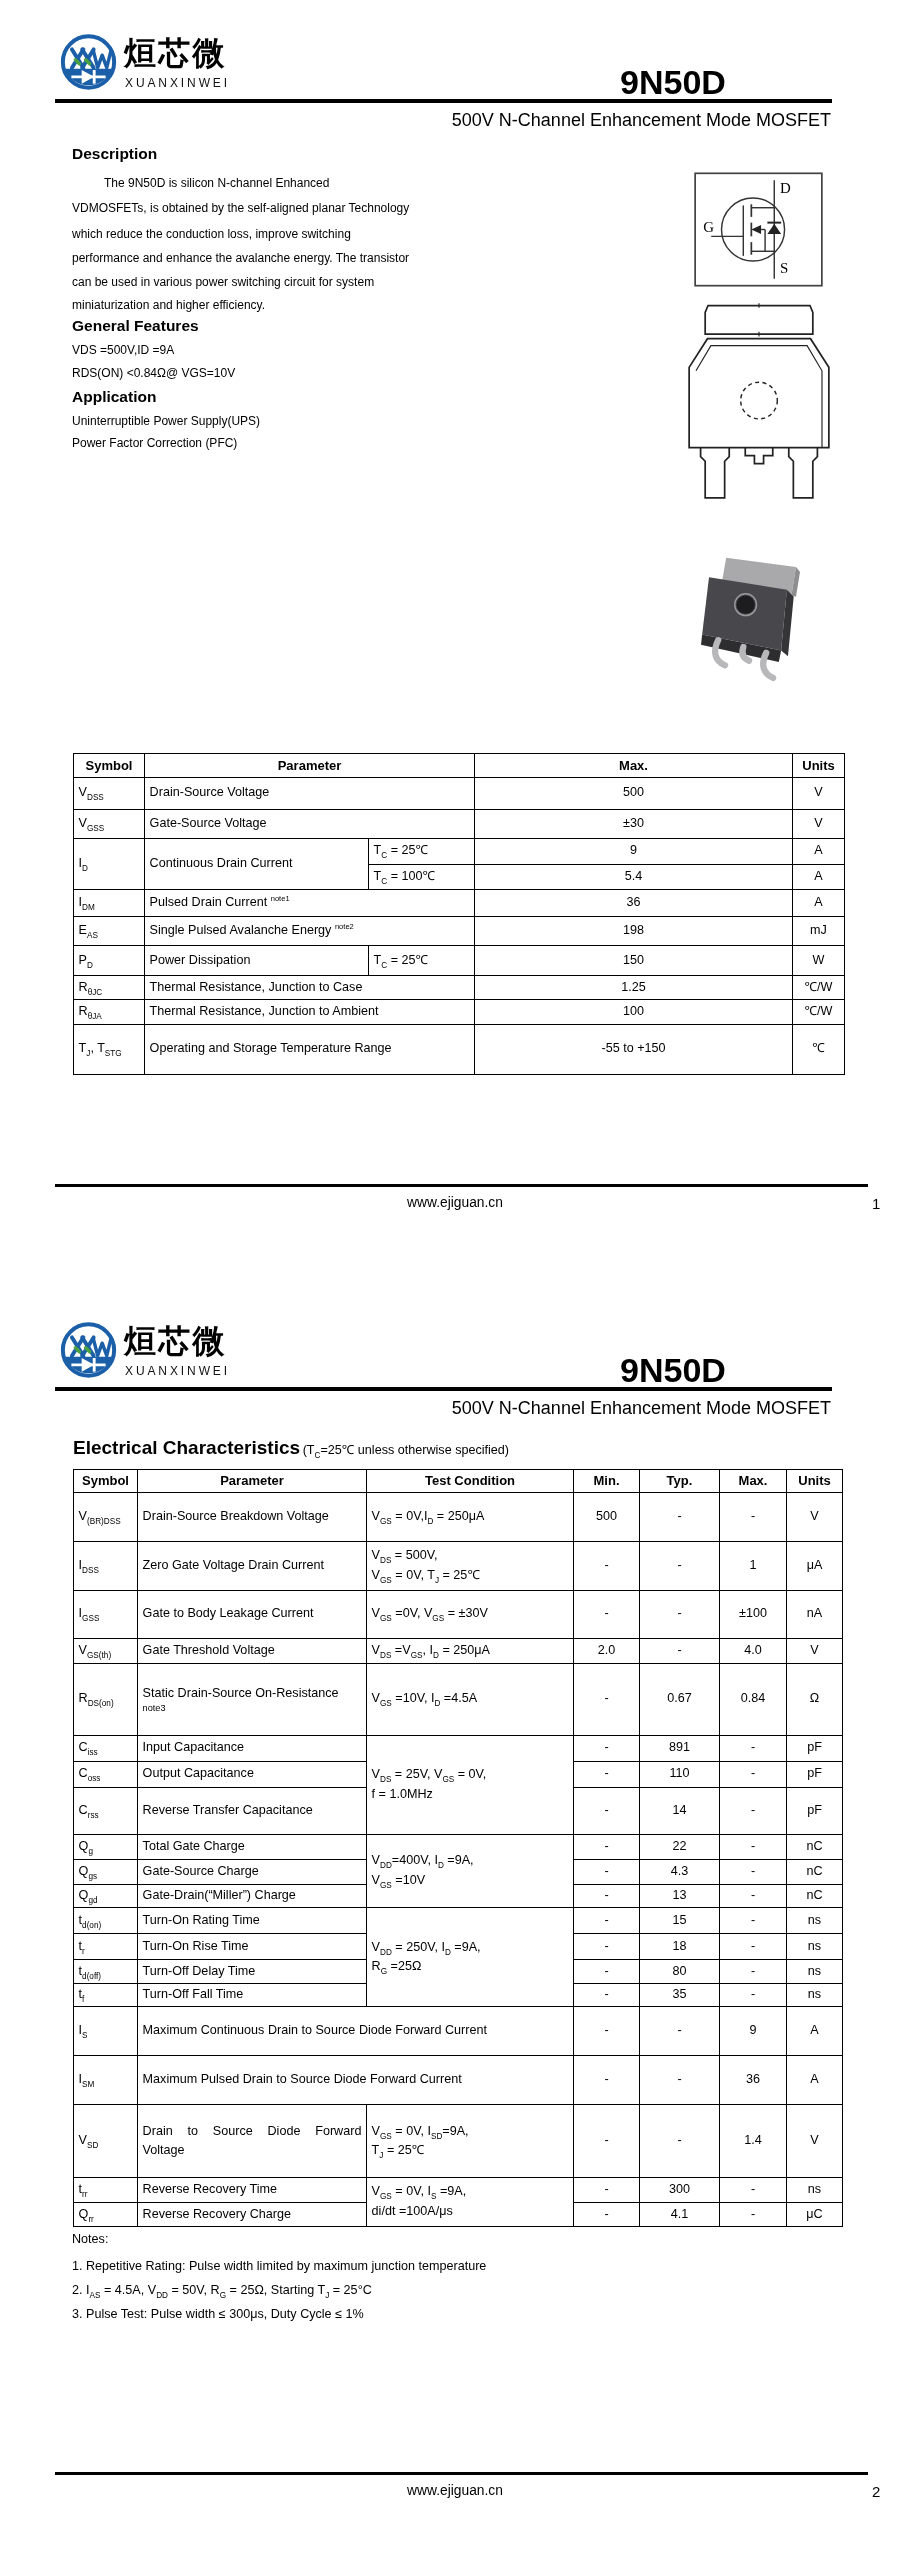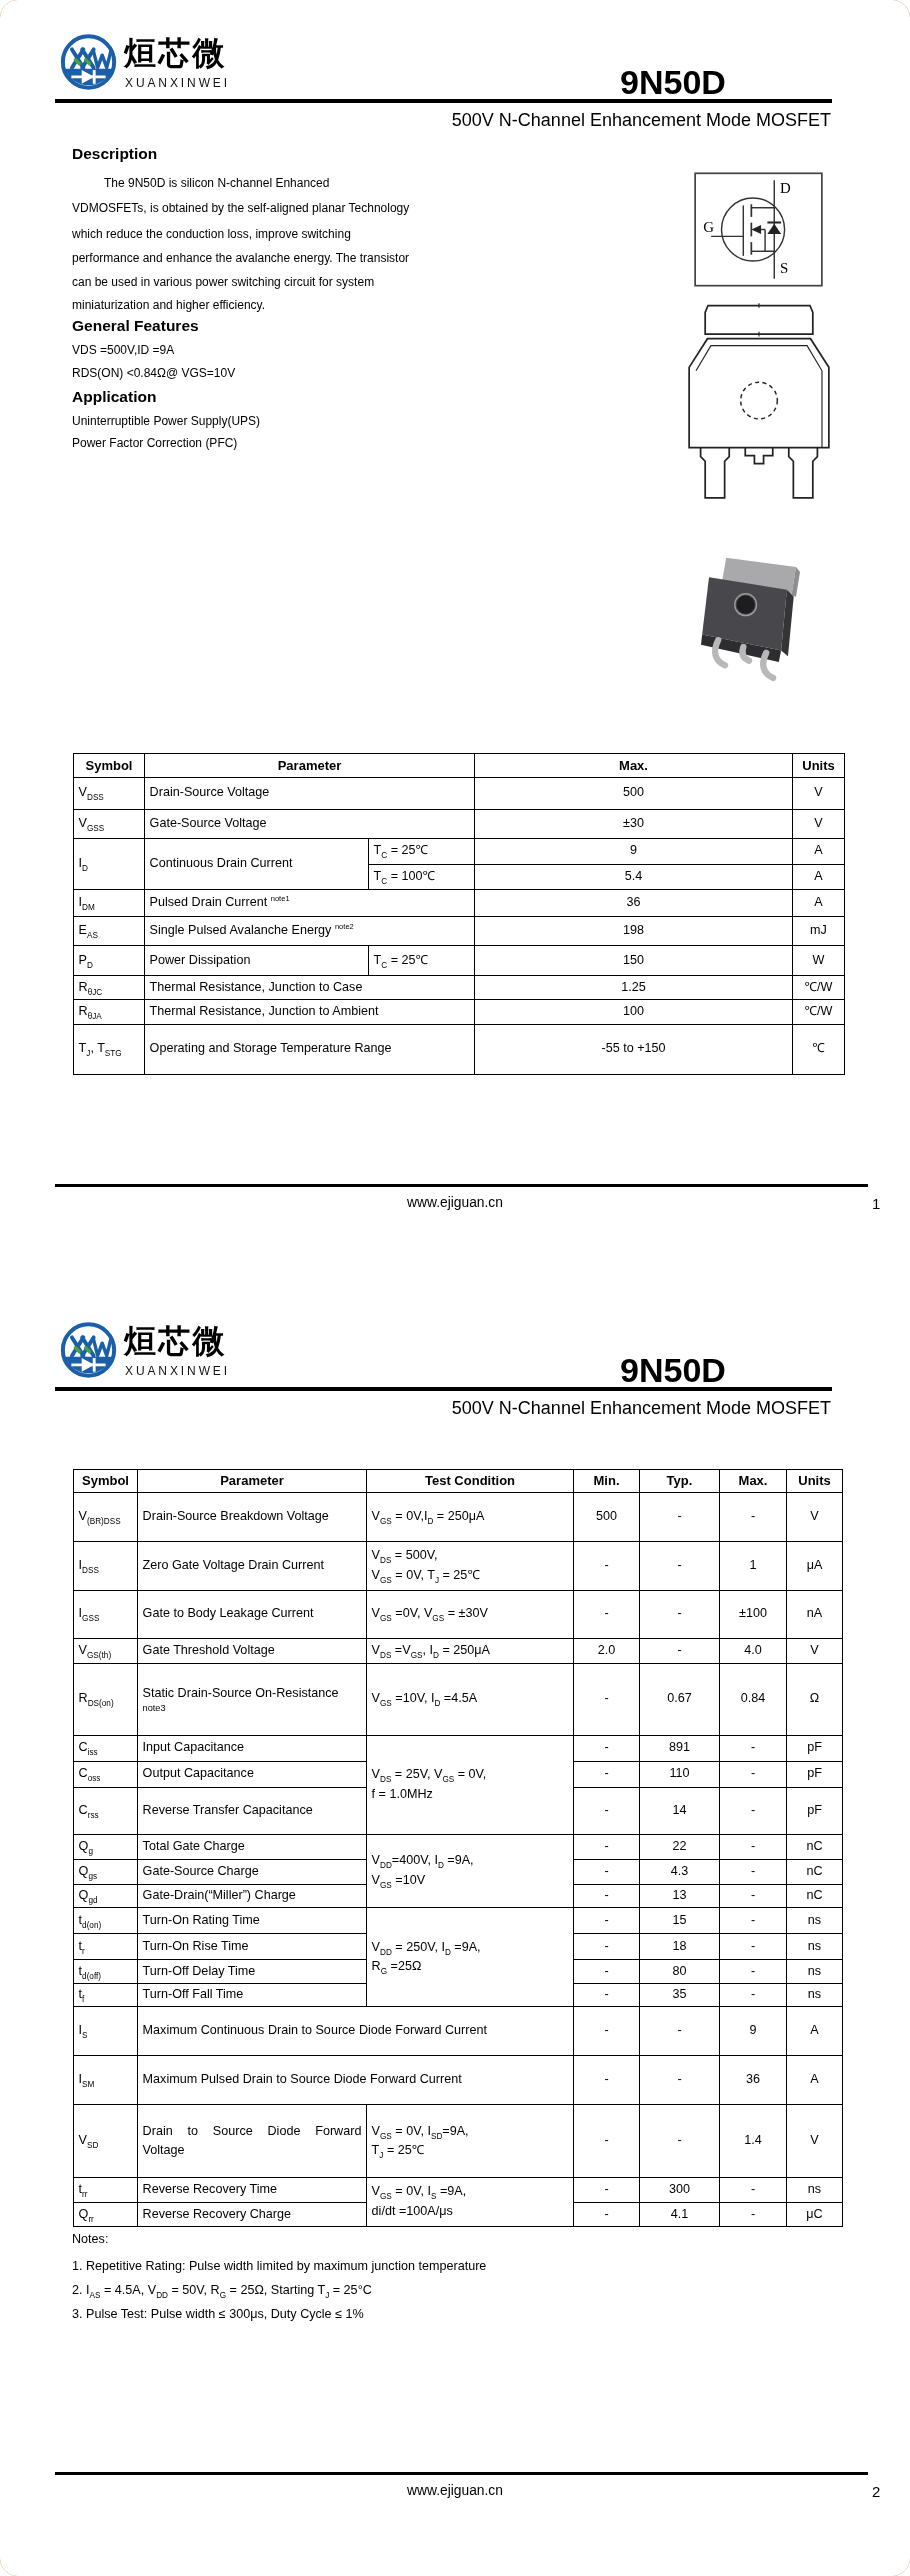--- a/index.html
+++ b/index.html
@@ -2,21 +2,21 @@
 <html style="--brand_blue: #1b5fa8; --brand_green: #4ba13e; --text: #000000;font-size:9.2px"><head>
 <meta charset="utf-8">
 <style>
   :root{
     --brand_blue:#1b5fa8;
     --brand_green:#4ba13e;
     --text:#000000;
   }
   html,body{margin:0;padding:0;background:#ffffff;}
   .canvas{position:relative;width:910px;height:2576px;background:#a16207;
-          font-family:"Liberation Sans",sans-serif;color:var(--text);overflow:hidden;border-radius:18px;}
+          font-family:"Liberation Sans",sans-serif;color:var(--text);overflow:hidden;}
   .page{position:absolute;left:0;width:910px;height:1288px;background:#fff;}
   .rule{position:absolute;background:#000;height:4px;}
   .part-title{position:absolute;font-size:34px;font-weight:bold;text-align:center;}
   .subtitle{position:absolute;font-size:18px;font-weight:normal;text-align:right;white-space:nowrap;}
   .h2{position:absolute;font-size:15.5px;font-weight:bold;white-space:nowrap;}
   .bline{position:absolute;font-size:12px;white-space:nowrap;}
   .sec-head{position:absolute;white-space:nowrap;}
   .sec-title{font-size:19px;font-weight:bold;}
   .sec-note{font-size:12.6px;font-weight:normal;}
   .logo{position:absolute;width:229px;height:66px;}
@@ -234,20 +234,24 @@
         <line x1="60" y1="66" x2="60" y2="90" stroke="#fff" stroke-width="5"></line>
       </svg>
       <div class="logo-cn">烜芯微</div>
       <div class="logo-en">XUANXINWEI</div>
     </div>
 
     <div class="part-title" style="left:516px;top:63px;width:314px;">9N50D</div>
     <div class="rule" style="left:55px;top:99px;width:777px;"></div>
     <div class="subtitle" style="left:287px;top:110px;width:544px;">500V N-Channel Enhancement Mode MOSFET</div>
 
+    <div class="sec-head" style="left:73px;top:149px;">
+      <span class="sec-title">Electrical Characteristics</span>
+      <span class="sec-note">(T<sub>C</sub>=25℃ unless otherwise specified)</span>
+    </div>
 
     <table class="dt" style="left:73px;top:181px;width:770px;">
       <colgroup>
           <col style="width:64px">
           <col style="width:229px">
           <col style="width:207px">
           <col style="width:66px">
           <col style="width:80px">
           <col style="width:67px">
           <col style="width:56px">

